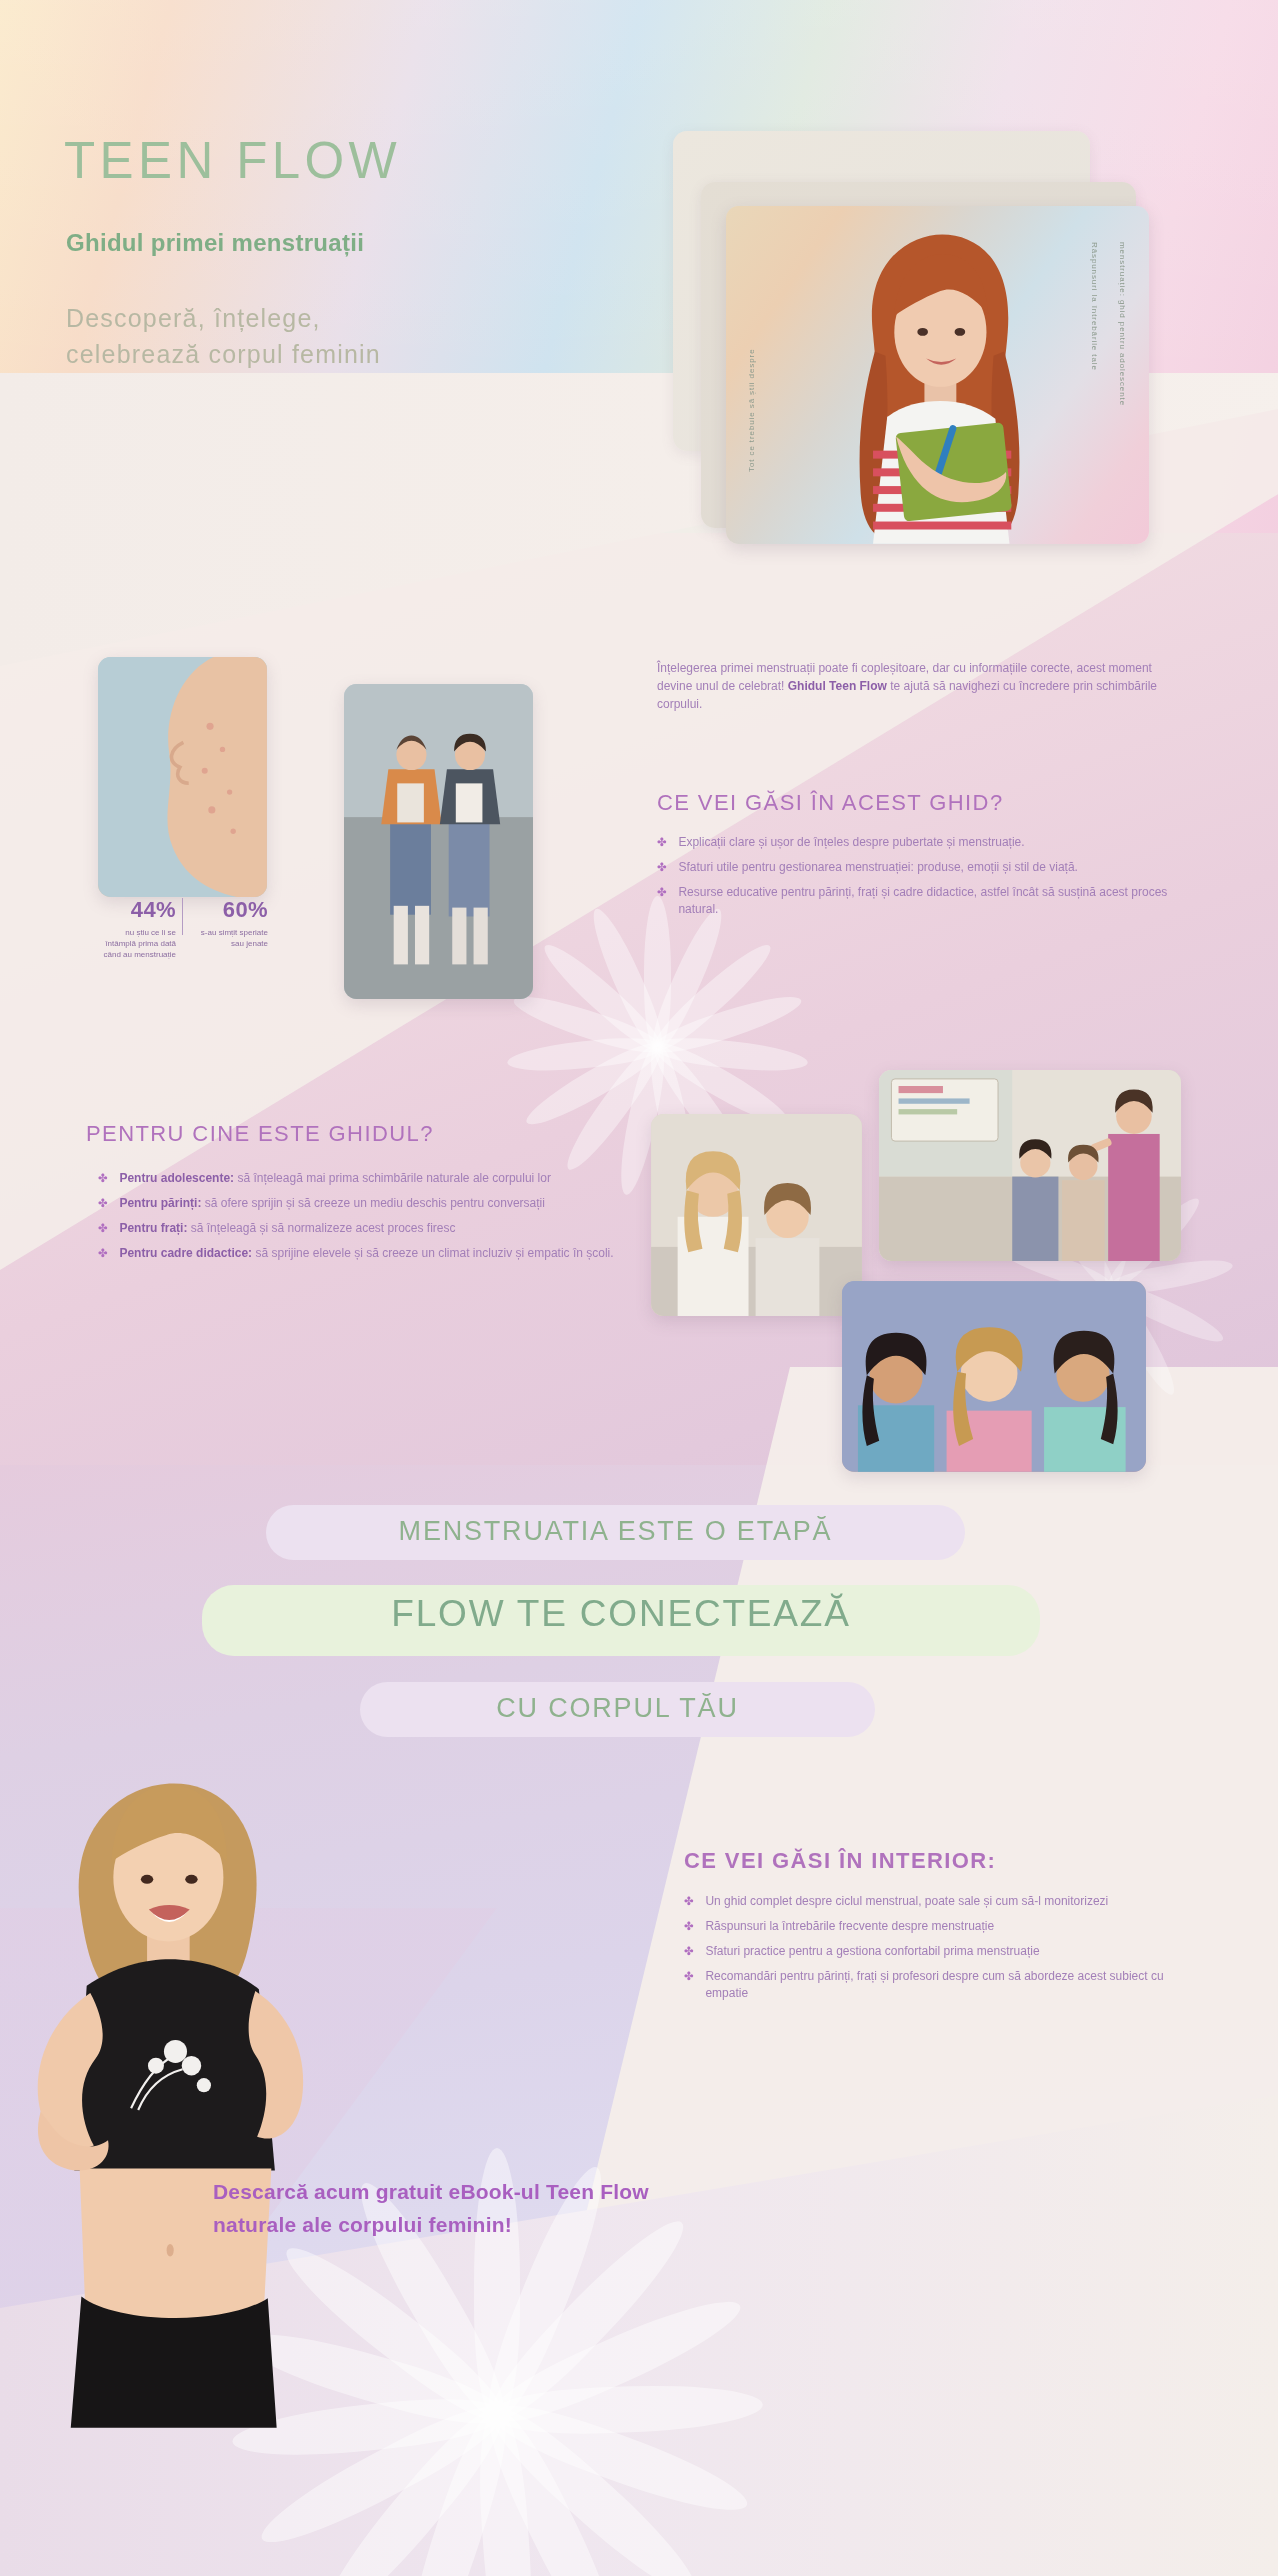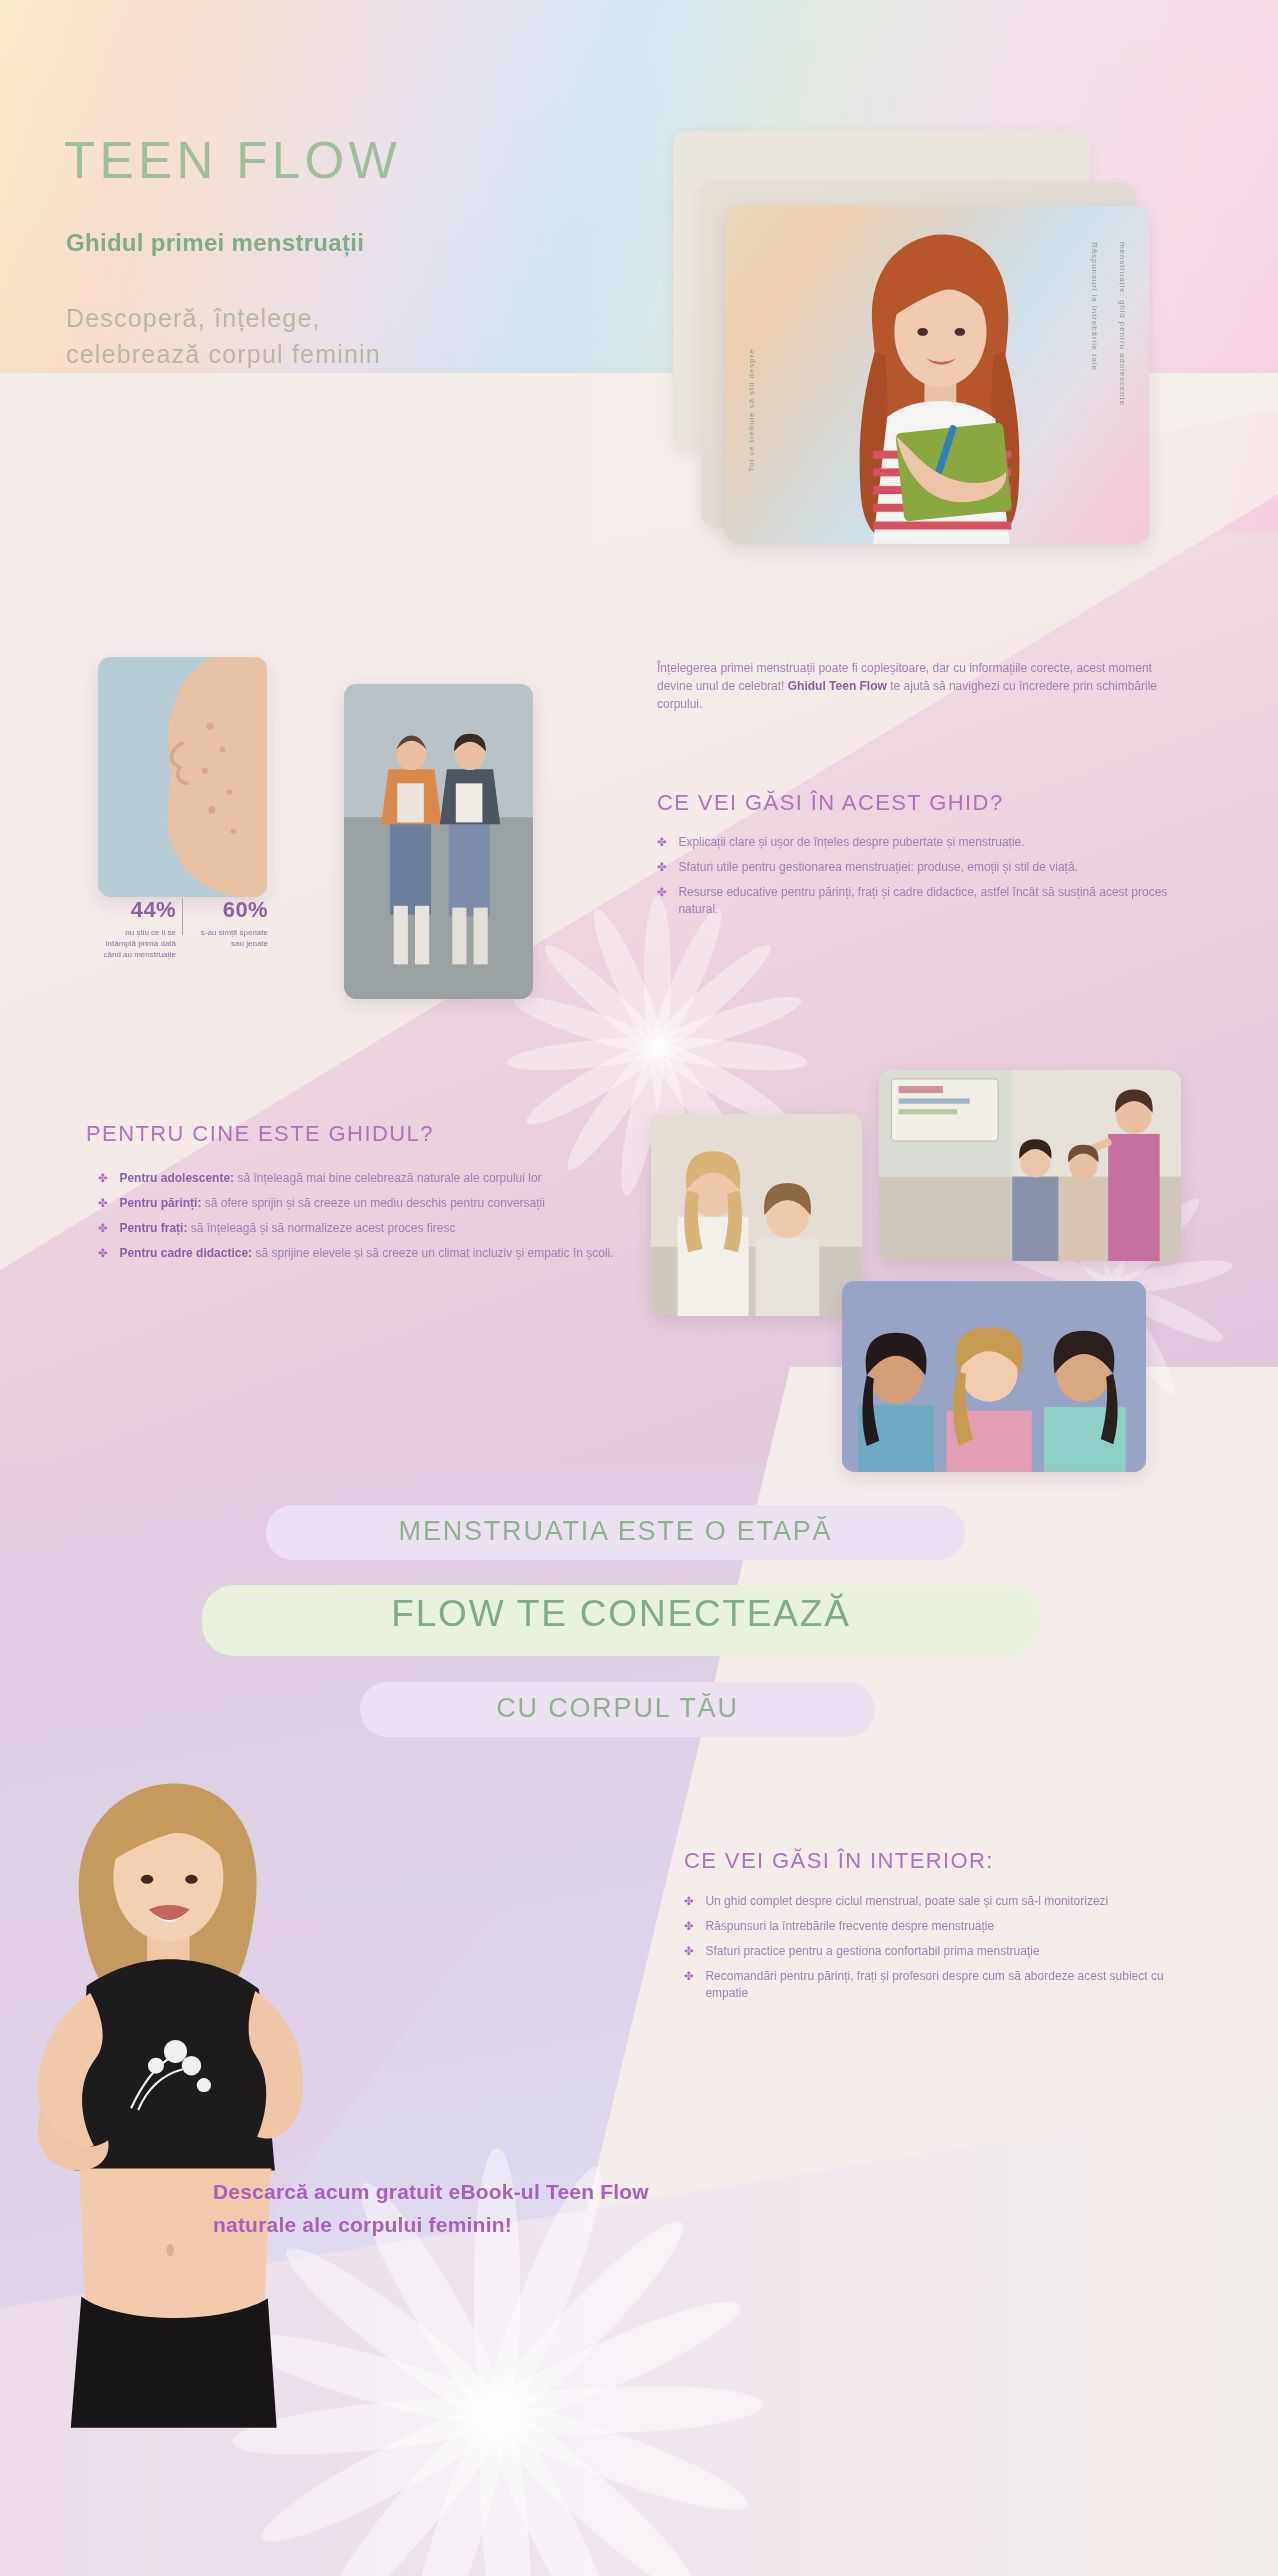--- a/index.html
+++ b/index.html
@@ -234,21 +234,21 @@
   .bt3 { left: 360px; top: 1693px; width: 515px; font-size: 27px; letter-spacing: 1.8px; color: #8fb28e; }
 
   
   .ph-strong {
     position: absolute; left: -18px; top: 1753px; width: 355px; height: 675px;
   }
 
   
   .h-inside {
     position: absolute; left: 684px; top: 1848px;
-    font-size: 22px; letter-spacing: 1.4px; color: #b072bd;
+    font-size: 22px; letter-spacing: 1.4px; color: #b072bd; font-weight: bold;
   }
   .bullets.b-inside { left: 684px; top: 1893px; width: 515px; }
 
   
   .cta {
     position: absolute; left: 213px; top: 2175px; width: 852px;
     text-align: left; font-size: 21px; line-height: 33px;
     font-weight: bold; color: #a95fc0; letter-spacing: 0.2px;
   }
 
@@ -439,21 +439,21 @@
   <div class="bullet">
     <span class="fl">✤</span>
     <span>Resurse educative pentru părinți, frați și cadre didactice, astfel încât să susțină acest proces natural.</span>
   </div>
 </div>
 
 <div class="h-who">PENTRU CINE ESTE GHIDUL?</div>
 <div class="bullets b-who">
   <div class="bullet">
     <span class="fl">✤</span>
-    <span><b>Pentru adolescente:</b><span> să înțeleagă mai bine celebrează naturale ale corpului lor</span></span>
+    <span><b>Pentru adolescente:</b><span> să înțeleagă mai prima schimbările naturale ale corpului lor</span></span>
   </div>
   <div class="bullet">
     <span class="fl">✤</span>
     <span><b>Pentru părinți:</b><span> să ofere sprijin și să creeze un mediu deschis pentru conversații</span></span>
   </div>
   <div class="bullet">
     <span class="fl">✤</span>
     <span><b>Pentru frați:</b><span> să înțeleagă și să normalizeze acest proces firesc</span></span>
   </div>
   <div class="bullet">

